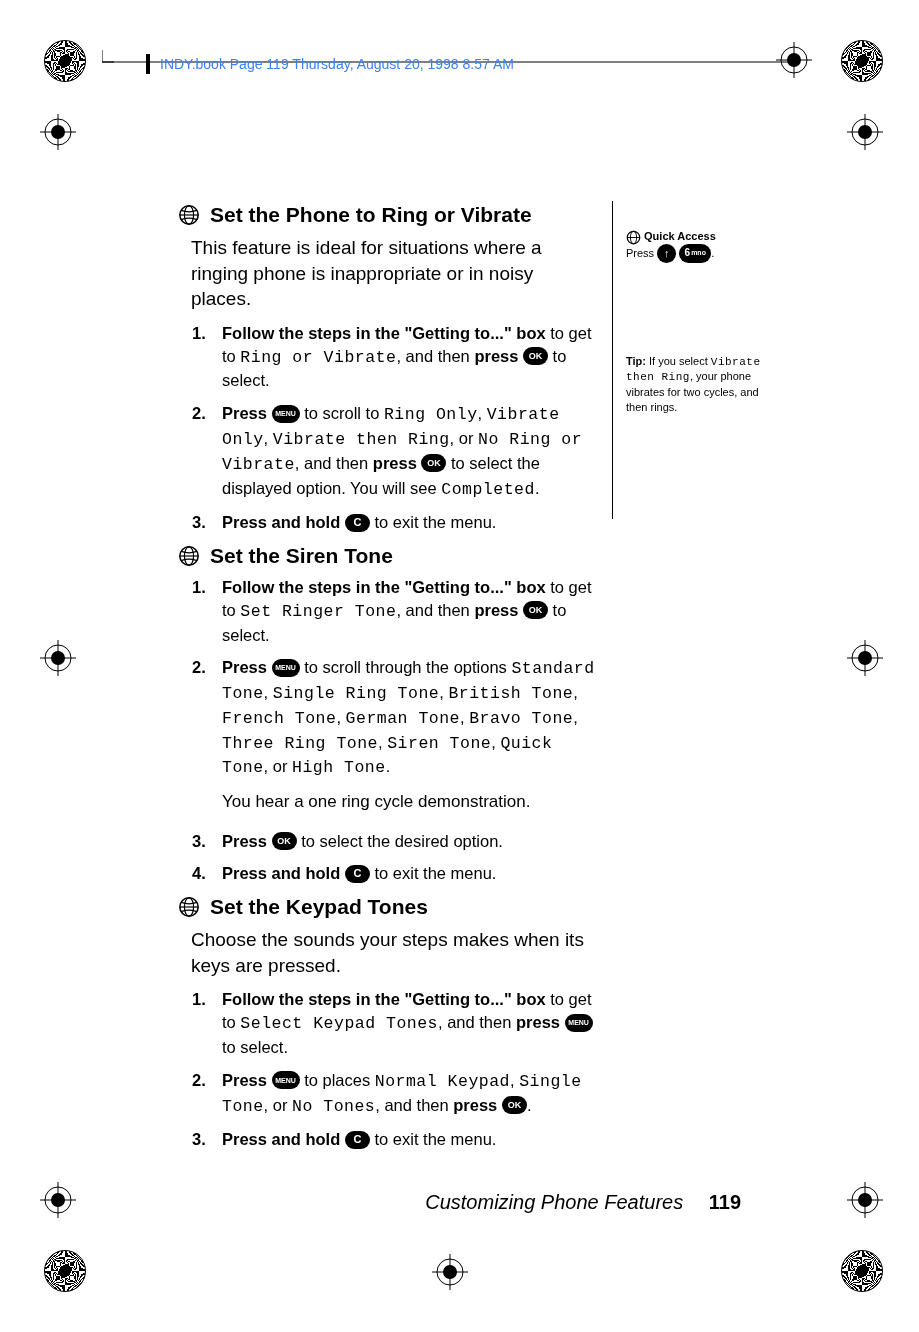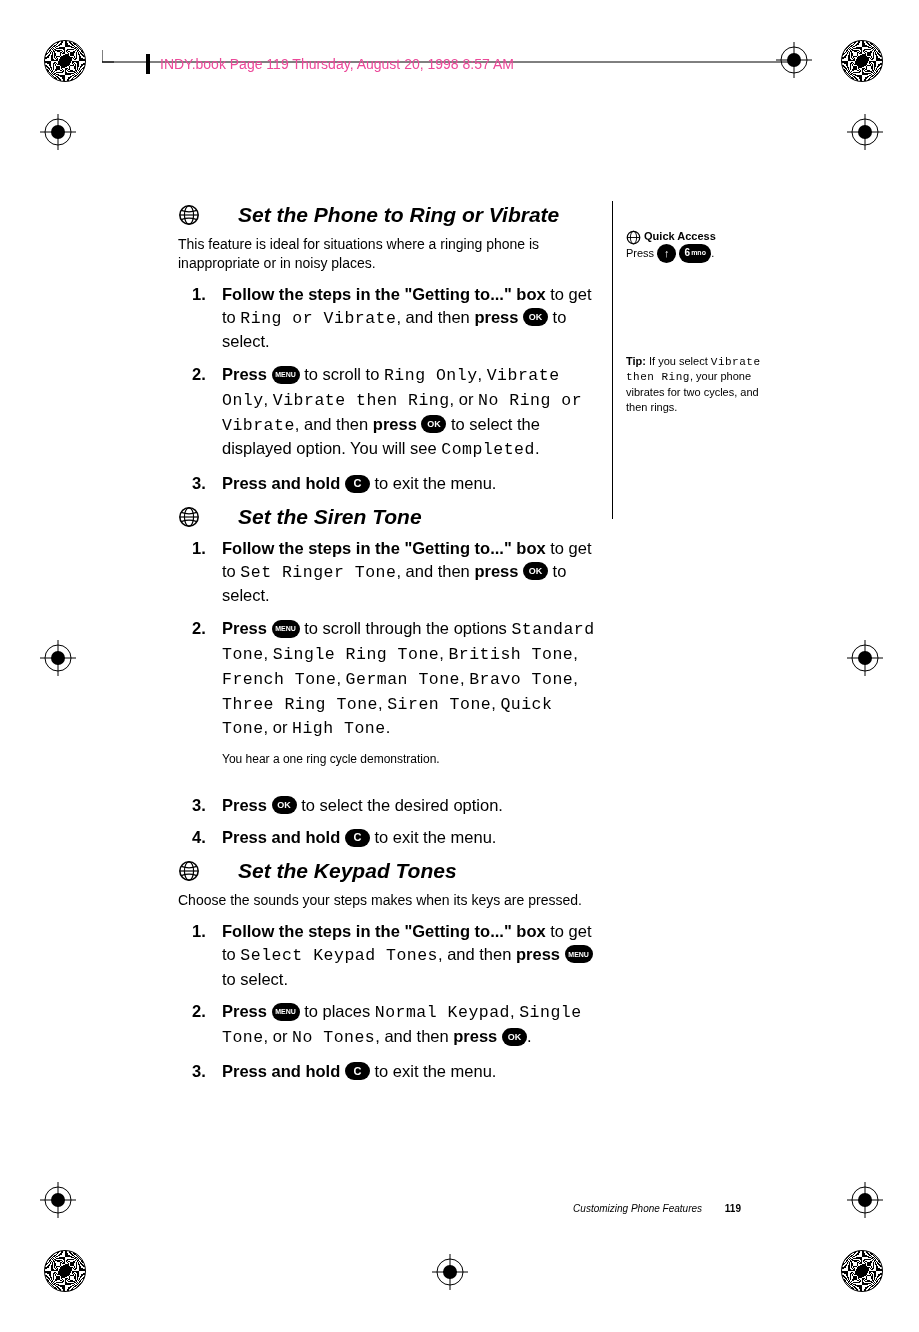--- a/index.html
+++ b/index.html
@@ -28,21 +28,21 @@
                 repeating-conic-gradient(#000 0deg 2deg, #fff 2deg 4deg);
     border: 1px solid #000;
   }
   
   
   .running-header {
     position: absolute;
     top: 54px;
     left: 146px;
     font-size: 14px;
-    color: #ec4899;
+    color: #3b82f6;
     display: flex;
     align-items: center;
     gap: 6px;
   }
   .running-header .bar-before {
     display: inline-block;
     width: 4px;
     height: 20px;
     background: #000;
     margin-right: 4px;
@@ -85,31 +85,30 @@
   
   
   .section-heading {
     display: flex;
     align-items: center;
     gap: 10px;
     margin-bottom: 8px;
     margin-top: 10px;
   }
   .section-heading h2 {
-    font-style: italic;
     font-weight: bold;
     font-size: 21px;
     font-family: Arial, Helvetica, sans-serif;
-    margin-left: 28px;
   }
   
   .intro {
-    font-size: 14px;
+    font-size: 19px;
     line-height: 1.35;
     margin-bottom: 10px;
+    margin-left: 13px;
   }
   
   ol.steps {
     list-style: none;
     padding-left: 44px;
   }
   ol.steps > li {
     position: relative;
     font-size: 16.5px;
     line-height: 1.38;
@@ -117,23 +116,23 @@
   }
   ol.steps > li .num {
     position: absolute;
     left: -30px;
     top: 0;
     font-weight: bold;
   }
   
   .demo-note {
     padding-left: 44px;
-    font-size: 12px;
+    font-size: 17px;
     line-height: 1.38;
-    margin-bottom: 26px;
+    margin-bottom: 16px;
   }
   
   
   .lcd {
     font-family: "Courier New", monospace;
     letter-spacing: 0.5px;
     text-align: right;
   }
   
   
@@ -201,21 +200,21 @@
     height: 15px;
     vertical-align: middle;
   }
   .globe-icon-sm svg { display: block; width: 100%; height: 100%; }
   
   
   .footer {
     position: absolute;
     bottom: 118px;
     right: 178px;
-    font-size: 10px;
+    font-size: 20px;
     font-style: italic;
   }
   .footer .pagenum {
     font-style: normal;
     font-weight: bold;
     margin-left: 20px;
   }
   
   b, strong { font-weight: bold; }
 </style>

